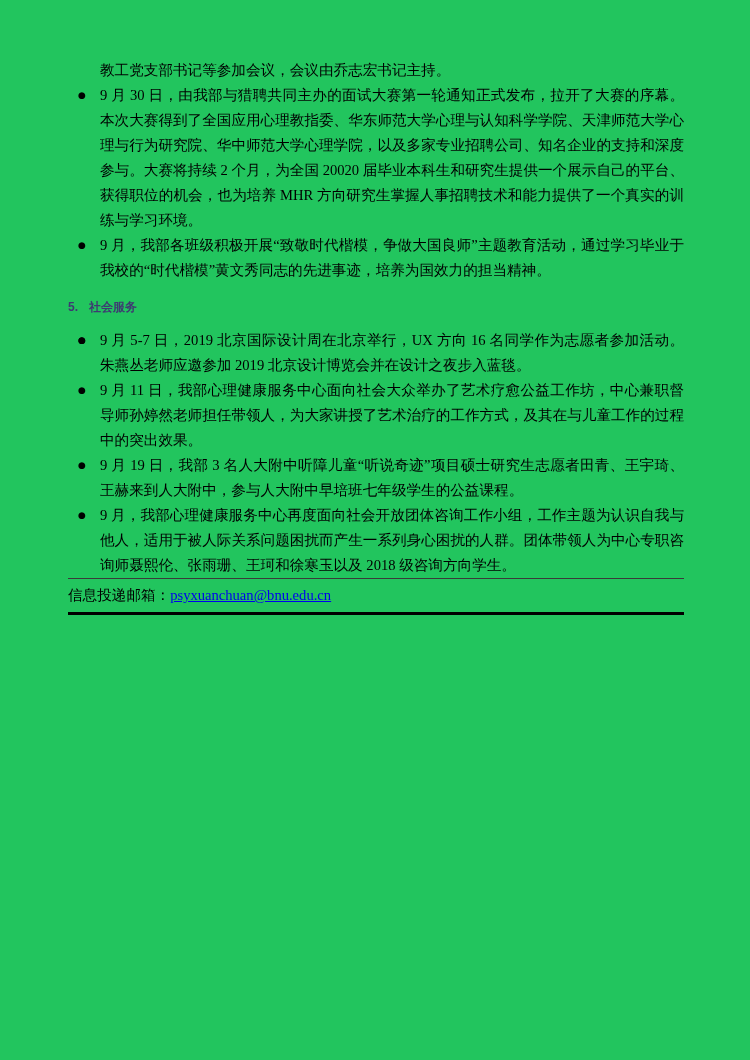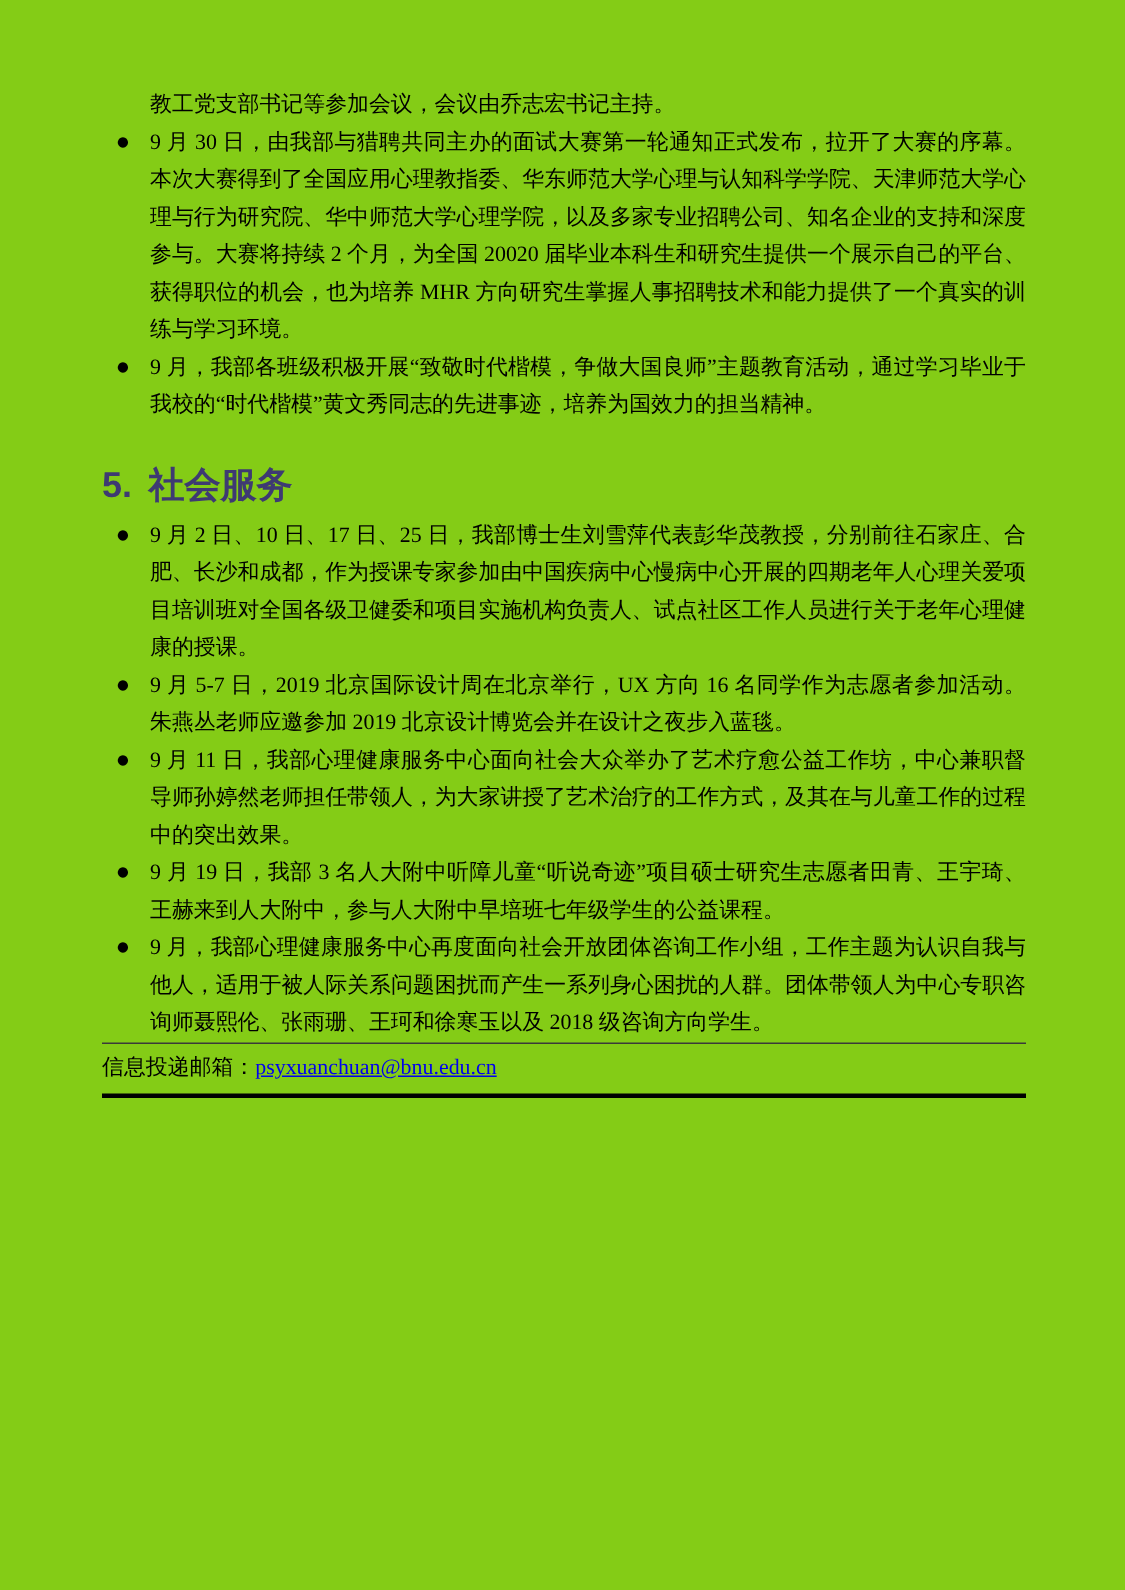--- a/index.html
+++ b/index.html
@@ -5,21 +5,21 @@
   html, body {
     margin: 0;
     padding: 0;
     background: #ffffff;
   }
   .page {
     position: relative;
     width: 750px;
     height: 1060px;
     box-sizing: border-box;
-    background: #84cc16;
+    background: #22c55e;
     padding: 58px 66px 0 68px;
     font-family: "Liberation Serif", "DejaVu Serif", serif;
     font-size: 14.6px;
     line-height: 25px;
     color: var(--text, #000000);
     overflow: hidden;
   }
   .para-cont {
     margin: 0 0 0 32px;
     text-align: justify;
@@ -37,24 +37,24 @@
   }
   .marker {
     position: absolute;
     left: 10px;
     top: 0;
     font-size: 9px;
     line-height: 25px;
     font-family: "DejaVu Sans", sans-serif;
   }
   .sec-heading {
-    margin: 28px 0 8px 0;
+    margin: 11px 0 8px 0;
     font-family: "Liberation Sans", "DejaVu Sans", sans-serif;
     font-weight: bold;
-    font-size: 24px;
+    font-size: 12px;
     line-height: 26px;
     color: var(--heading, #3e3a72);
   }
   .sec-heading .sec-num {
     margin-right: 11px;
   }
   .footer {
     margin-top: 0;
     border-top: 1px solid #3a3a3a;
     border-bottom: 3px solid #000000;
@@ -89,21 +89,20 @@
     </li>
   </ul>
 
   <h2 class="sec-heading">
     <span class="sec-num">5.</span><span>社会服务</span>
   </h2>
 
   <ul class="blist">
     <li>
       <span class="marker">●</span>
-      <span>9 月 2 日、10 日、17 日、25 日，我部博士生刘雪萍代表彭华茂教授，分别前往石家庄、合肥、长沙和成都，作为授课专家参加由中国疾病中心慢病中心开展的四期老年人心理关爱项目培训班对全国各级卫健委和项目实施机构负责人、试点社区工作人员进行关于老年心理健康的授课。</span>
     </li>
     <li>
       <span class="marker">●</span>
       <span>9 月 5-7 日，2019 北京国际设计周在北京举行，UX 方向 16 名同学作为志愿者参加活动。朱燕丛老师应邀参加 2019 北京设计博览会并在设计之夜步入蓝毯。</span>
     </li>
     <li>
       <span class="marker">●</span>
       <span>9 月 11 日，我部心理健康服务中心面向社会大众举办了艺术疗愈公益工作坊，中心兼职督导师孙婷然老师担任带领人，为大家讲授了艺术治疗的工作方式，及其在与儿童工作的过程中的突出效果。</span>
     </li>
     <li>

